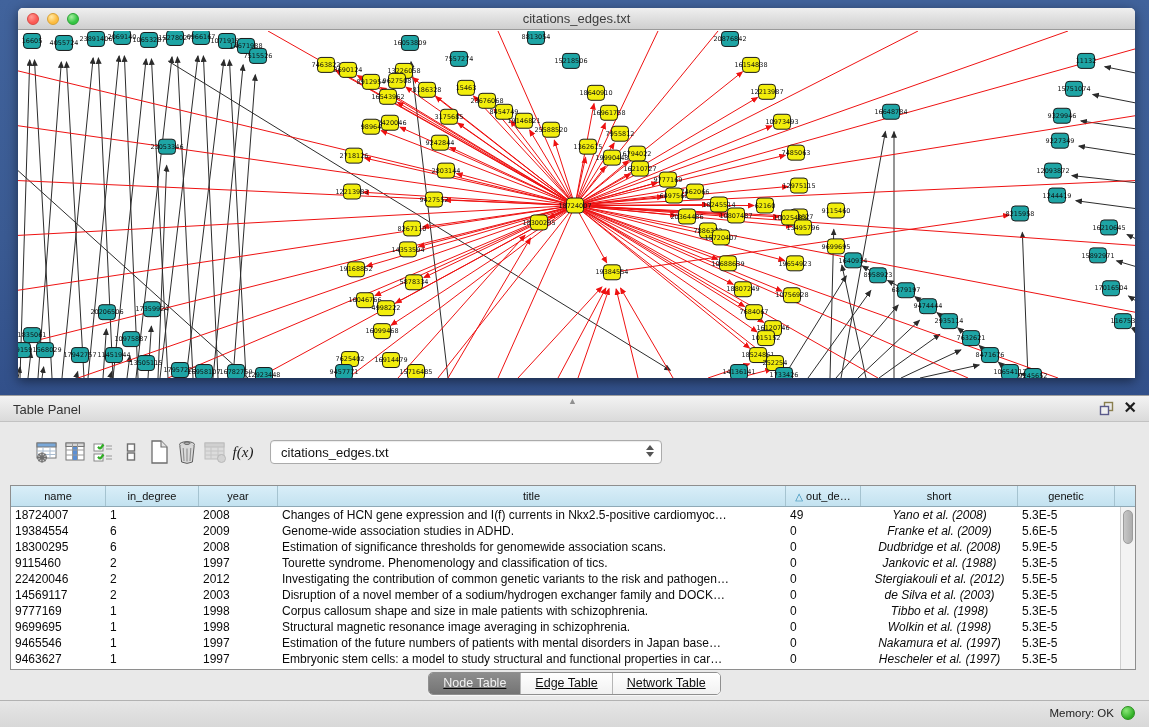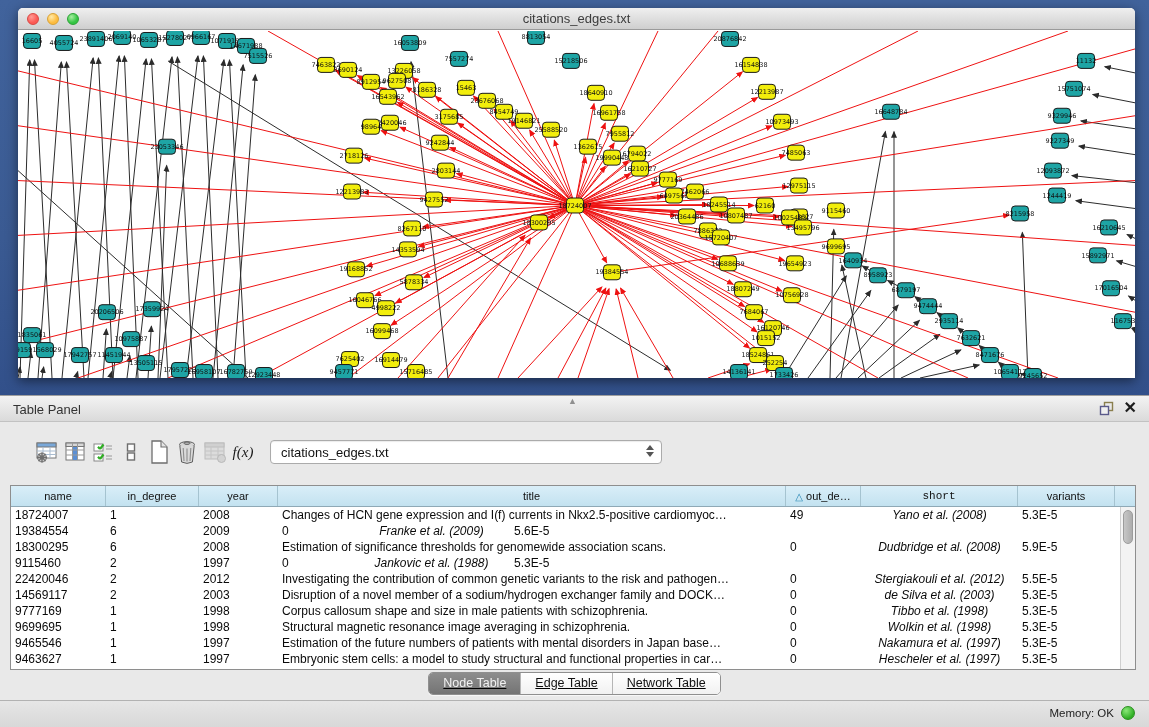--- a/index.html
+++ b/index.html
@@ -827,58 +827,60 @@
         <div class="th" style="width: 79px;">
           <span>year</span>
         </div>
         <div class="th" style="width: 508px;">
           <span>title</span>
         </div>
         <div class="th" style="width: 75px;">
           <span class="sort-tri">△</span>
           <span>out_de…</span>
         </div>
-        <div class="th" style="width: 157px; font-family: Liberation Mono, monospace;">
+        <div class="th" style="width: 157px;">
           <span>short</span>
         </div>
         <div class="th" style="width: 97px;">
-          <span>variants</span>
+          <span>genetic</span>
         </div>
       </div>
     <div class="tbody" id="tbody">
         <div class="tr">
           <div class="td" style="width: 95px;">18724007</div>
           <div class="td" style="width: 93px;">1</div>
           <div class="td" style="width: 79px;">2008</div>
           <div class="td" style="width: 508px;">Changes of HCN gene expression and I(f) currents in Nkx2.5-positive cardiomyoc…</div>
           <div class="td" style="width: 75px;">49</div>
           <div class="td center" style="width: 157px;">Yano et al. (2008)</div>
           <div class="td" style="width: 97px;">5.3E-5</div>
         </div>
         <div class="tr">
           <div class="td" style="width: 95px;">19384554</div>
           <div class="td" style="width: 93px;">6</div>
           <div class="td" style="width: 79px;">2009</div>
+          <div class="td" style="width: 508px;">Genome-wide association studies in ADHD.</div>
           <div class="td" style="width: 75px;">0</div>
           <div class="td center" style="width: 157px;">Franke et al. (2009)</div>
           <div class="td" style="width: 97px;">5.6E-5</div>
         </div>
         <div class="tr">
           <div class="td" style="width: 95px;">18300295</div>
           <div class="td" style="width: 93px;">6</div>
           <div class="td" style="width: 79px;">2008</div>
           <div class="td" style="width: 508px;">Estimation of significance thresholds for genomewide association scans.</div>
           <div class="td" style="width: 75px;">0</div>
           <div class="td center" style="width: 157px;">Dudbridge et al. (2008)</div>
           <div class="td" style="width: 97px;">5.9E-5</div>
         </div>
         <div class="tr">
           <div class="td" style="width: 95px;">9115460</div>
           <div class="td" style="width: 93px;">2</div>
           <div class="td" style="width: 79px;">1997</div>
+          <div class="td" style="width: 508px;">Tourette syndrome. Phenomenology and classification of tics.</div>
           <div class="td" style="width: 75px;">0</div>
           <div class="td center" style="width: 157px;">Jankovic et al. (1988)</div>
           <div class="td" style="width: 97px;">5.3E-5</div>
         </div>
         <div class="tr">
           <div class="td" style="width: 95px;">22420046</div>
           <div class="td" style="width: 93px;">2</div>
           <div class="td" style="width: 79px;">2012</div>
           <div class="td" style="width: 508px;">Investigating the contribution of common genetic variants to the risk and pathogen…</div>
           <div class="td" style="width: 75px;">0</div>

